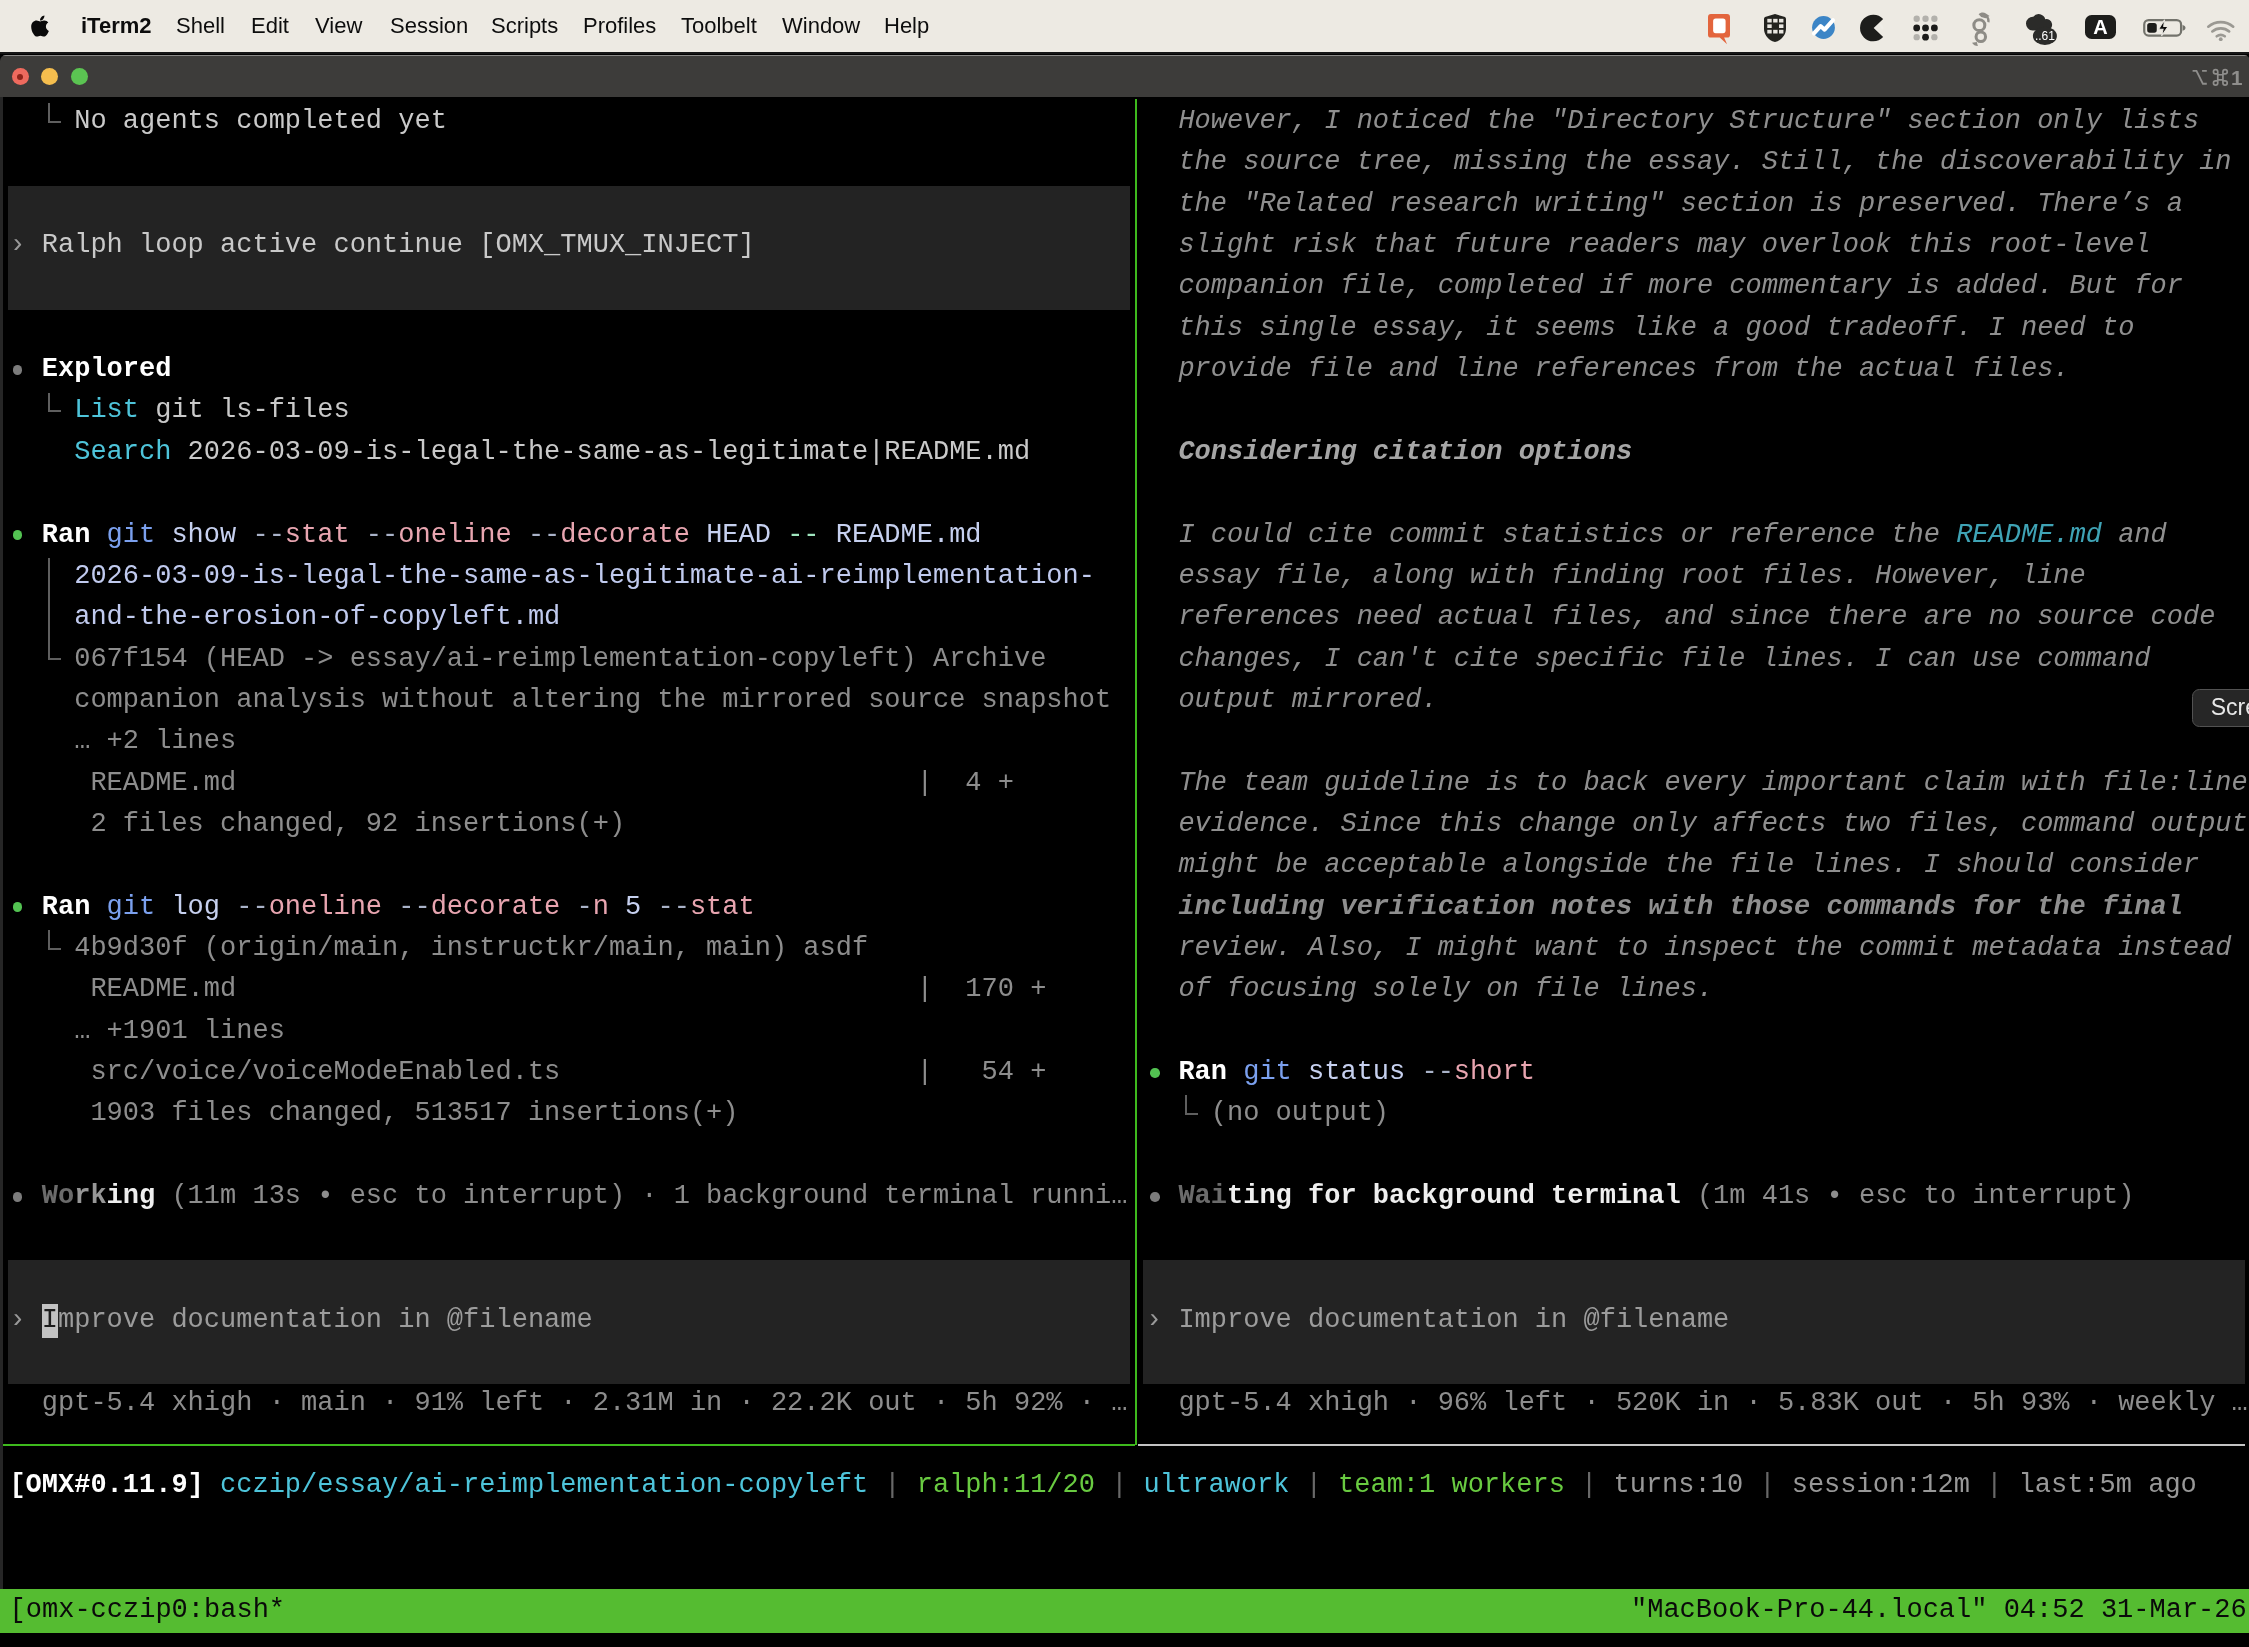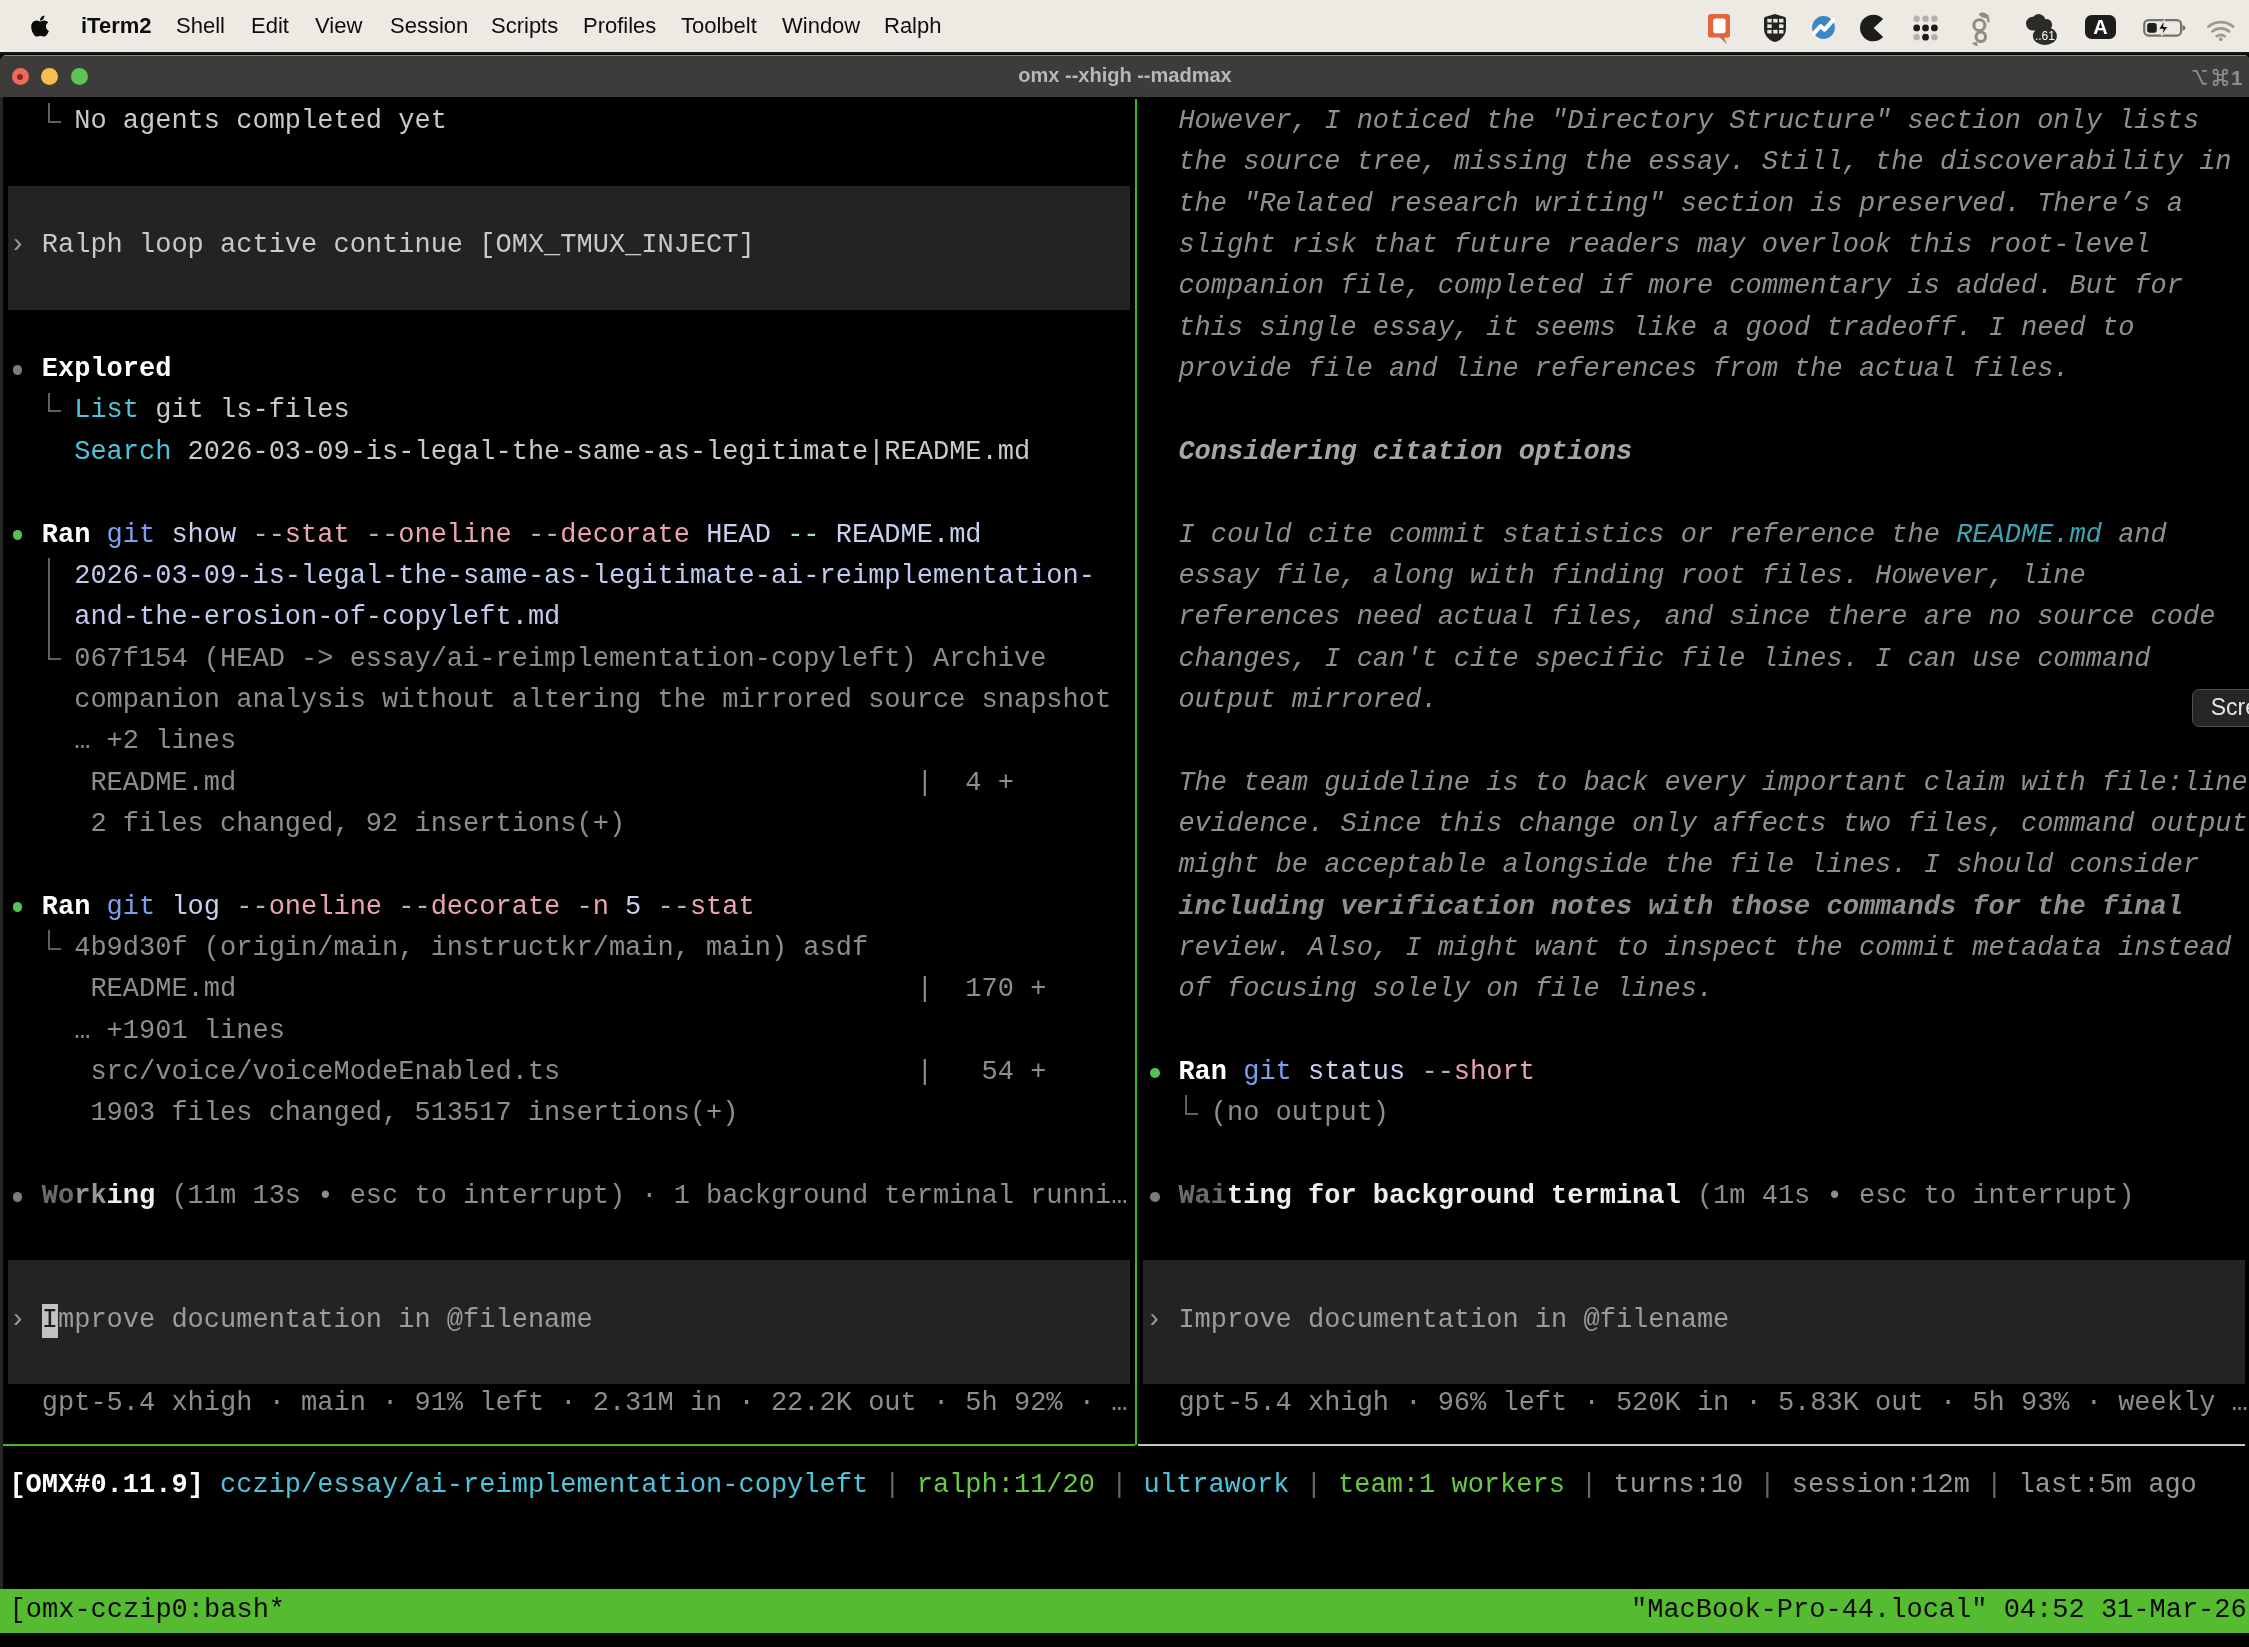--- a/index.html
+++ b/index.html
@@ -17,21 +17,21 @@
     </svg>
 <span style="position:absolute;left:81px;top:0;line-height:52px;font-weight:700;">iTerm2</span>
 <span style="position:absolute;left:176px;top:0;line-height:52px;">Shell</span>
 <span style="position:absolute;left:251px;top:0;line-height:52px;">Edit</span>
 <span style="position:absolute;left:315px;top:0;line-height:52px;">View</span>
 <span style="position:absolute;left:390px;top:0;line-height:52px;">Session</span>
 <span style="position:absolute;left:491px;top:0;line-height:52px;">Scripts</span>
 <span style="position:absolute;left:583px;top:0;line-height:52px;">Profiles</span>
 <span style="position:absolute;left:681px;top:0;line-height:52px;">Toolbelt</span>
 <span style="position:absolute;left:782px;top:0;line-height:52px;">Window</span>
-<span style="position:absolute;left:884px;top:0;line-height:52px;">Ralph</span>
+<span style="position:absolute;left:884px;top:0;line-height:52px;">Help</span>
 
 <svg style="position:absolute;left:1708px;top:14px" width="22" height="31" viewBox="0 0 30 42">
  <path fill="#e3653d" d="M4 0h22a4 4 0 0 1 4 4v24a4 4 0 0 1-4 4h-4l4 9-10-9H4a4 4 0 0 1-4-4V4a4 4 0 0 1 4-4z"></path>
  <rect x="7" y="6" width="17" height="20" rx="3.5" fill="#ffffff"></rect>
 </svg>
 
 <svg style="position:absolute;left:1764px;top:14px" width="22" height="28" viewBox="0 0 30 38">
  <path fill="#23231f" d="M15 0 27.5 3.5c1.5.4 2.5 1.7 2.5 3.2V20c0 7-4.5 13.5-11.5 17L15 38l-3.5-1C4.5 33.5 0 27 0 20V6.7c0-1.5 1-2.8 2.5-3.2z"></path>
  <g fill="#e8e6e0">
   <rect x="4.5" y="6.5" width="6" height="5"></rect>
@@ -108,21 +108,20 @@
 
 <div style="position:absolute;left:0;top:52px;width:2250px;height:2.2px;background:#161616;"></div>
 
 <div style="position:absolute;left:0;top:55px;width:2250px;height:1593px;background:#000;border-radius:5.9px 5.9px 0 0;overflow:hidden;">
 
   <div style="position:absolute;left:0;top:0;width:2250px;height:42px;background:#3d3c3a;border-top:1.5px solid #8a8987;"></div>
   <div style="position:absolute;left:11.8px;top:13.3px;width:17px;height:17px;border-radius:50%;background:#ee6a5e;"></div>
   <div style="position:absolute;left:17.3px;top:19px;width:5.9px;height:5.9px;border-radius:50%;background:#8e241a;"></div>
   <div style="position:absolute;left:41px;top:13.3px;width:17px;height:17px;border-radius:50%;background:#f5be4e;"></div>
   <div style="position:absolute;left:71px;top:13.3px;width:17px;height:17px;border-radius:50%;background:#5bc452;"></div>
-  <div style="position:absolute;left:0;top:0;width:2250px;height:42px;text-align:center;line-height:41px;color:#bab8b6;font-size:20px;font-weight:600;">omx --xhigh --madmax</div>
   <svg style="position:absolute;left:2190px;top:11.8px" width="20.7" height="20.7" viewBox="0 0 24 24">
  <path d="M3 4.5h4.5L15 19.5h4.5 M14 4.5h5.5" stroke="#8f8e8c" stroke-width="2.2" fill="none"></path>
 </svg>
 <svg style="position:absolute;left:2210px;top:11.8px" width="20.7" height="20.7" viewBox="0 0 24 24">
  <path d="M9 9V5.5A2.5 2.5 0 1 0 6.5 8H9m6 1V5.5A2.5 2.5 0 1 1 17.5 8H15m-6 7v3.5A2.5 2.5 0 1 1 6.5 16H9m6 0h2.5a2.5 2.5 0 1 1-2.5 2.5V15m-6-6h6v6H9z" stroke="#8f8e8c" stroke-width="2" fill="none"></path>
 </svg>
 <div style="position:absolute;left:2231px;top:11px;color:#8f8e8c;font-size:20.7px;font-weight:600;">1</div>
 </div>
 
 <div style="position:absolute;left:0;top:97px;width:2250px;height:1551px;background:#000;overflow:hidden;">

